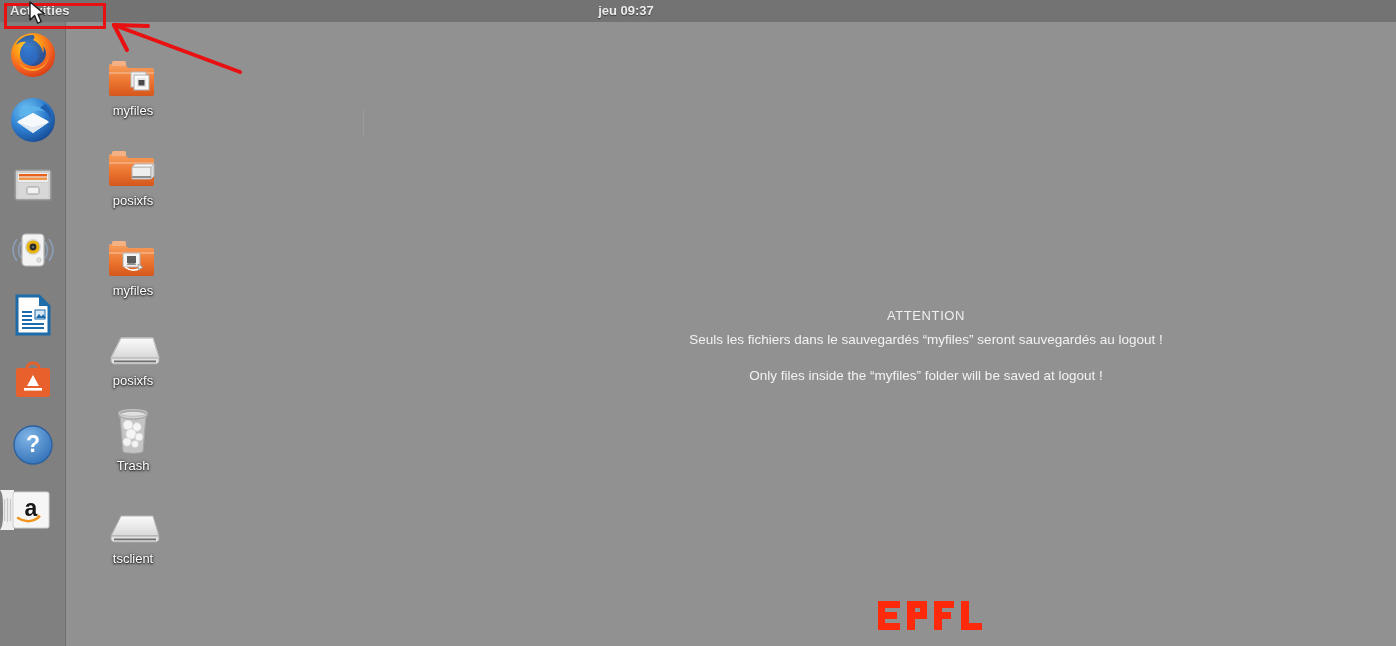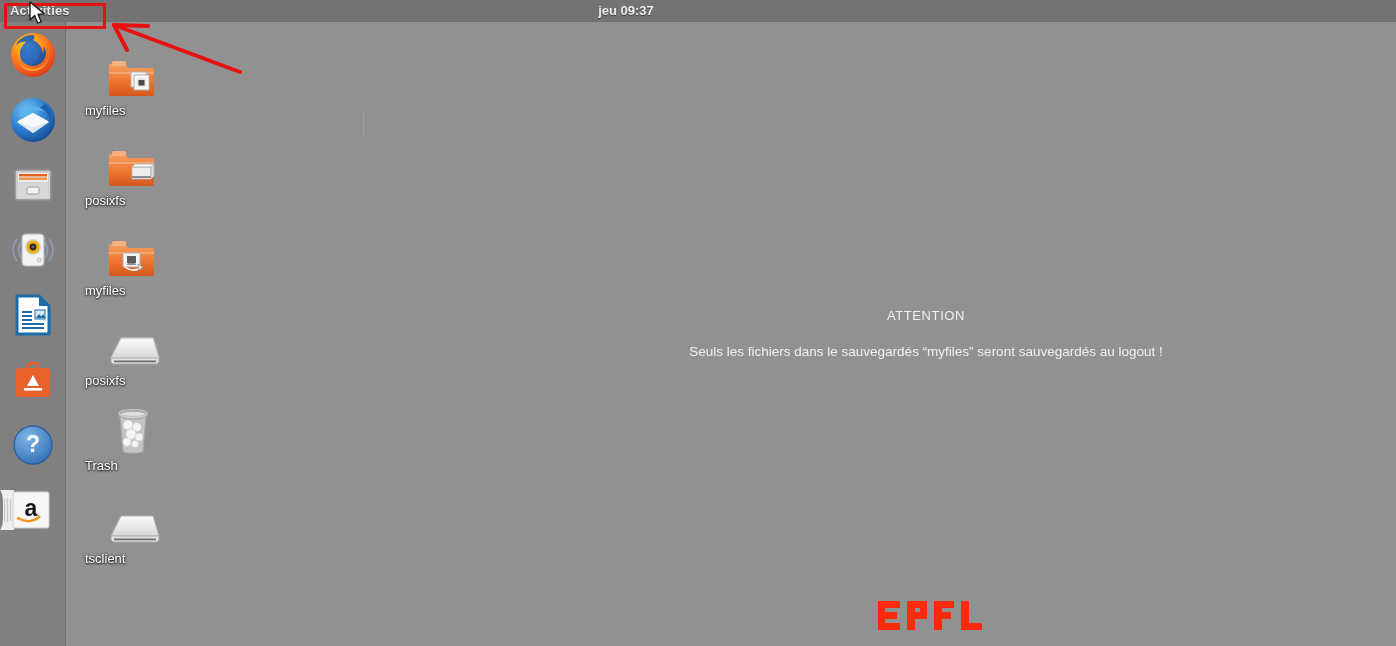--- a/index.html
+++ b/index.html
@@ -52,21 +52,21 @@
   .dock-item {
     position: absolute; left: 9px;
     width: 48px; height: 48px;
   }
   .dock-item svg { display: block; width: 48px; height: 48px; }
 
   
   .desk-icon {
     position: absolute;
     width: 96px;
-    text-align: left;
+    text-align: center;
     z-index: 10;
   }
   .desk-icon .glyph {
     height: 50px;
     display: flex; align-items: flex-end; justify-content: center;
   }
   .desk-icon .glyph svg { display: block; }
   .desk-icon .lbl {
     margin-top: 3px;
     font-size: 13px;
@@ -78,21 +78,21 @@
 
   
   #notice {
     position: absolute; left: 526px; top: 308px;
     width: 800px; text-align: center;
     z-index: 5;
   }
   #notice .nt-title {
     font-size: 13px; color: #efefef;
     letter-spacing: .6px;
-    margin-bottom: 20px;
+    margin-bottom: 8px;
   }
   #notice .nt-line {
     font-size: 13.5px; color: #f2f2f2;
     margin-bottom: 18px;
     line-height: 18px;
   }
 
   
   #epfl {
     position: absolute; left: 878px; top: 597px;
@@ -359,20 +359,21 @@
         <ellipse cx="23" cy="8" rx="14" ry="4" fill="none" stroke="#a9a9a9" stroke-width="1.3"></ellipse>
         <ellipse cx="23" cy="6" rx="14" ry="3.4" fill="none" stroke="#c2c2c2" stroke-width="1.2"></ellipse>
       </svg>
     </div>
     <div class="lbl">Trash</div>
   </div>
 
   <div id="notice">
     <div class="nt-title">ATTENTION</div>
     <div class="nt-line">Seuls les fichiers dans le sauvegardés “myfiles” seront sauvegardés au logout !</div>
+    <div class="nt-line">Only files inside the “myfiles” folder will be saved at logout !</div>
   </div>
 
   <div id="epfl">
     <svg width="120" height="40" viewBox="0 0 120 40">
       <g fill="#ff2a0c">
 
         <rect x="0" y="4" width="22" height="7"></rect>
         <rect x="0" y="15" width="19" height="7"></rect>
         <rect x="0" y="26" width="22" height="7"></rect>
         <rect x="0" y="4" width="7" height="29"></rect>

